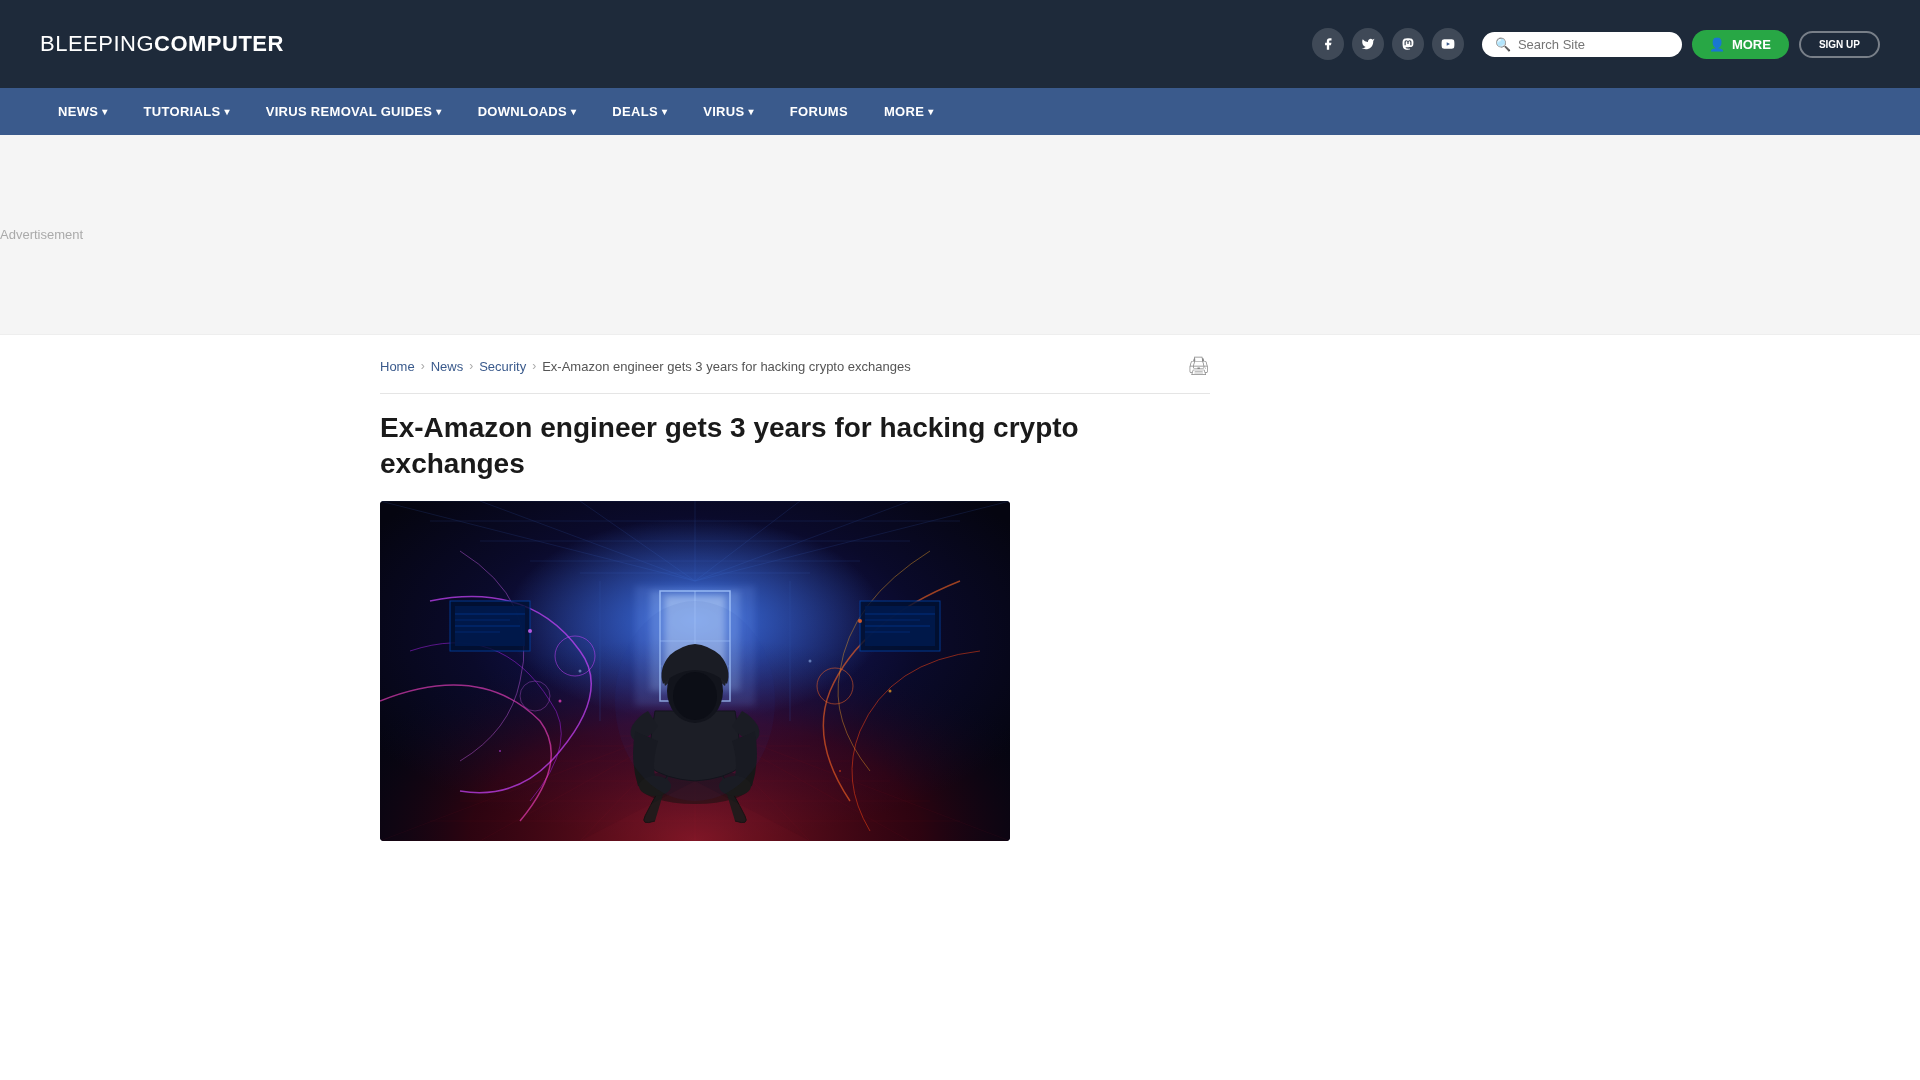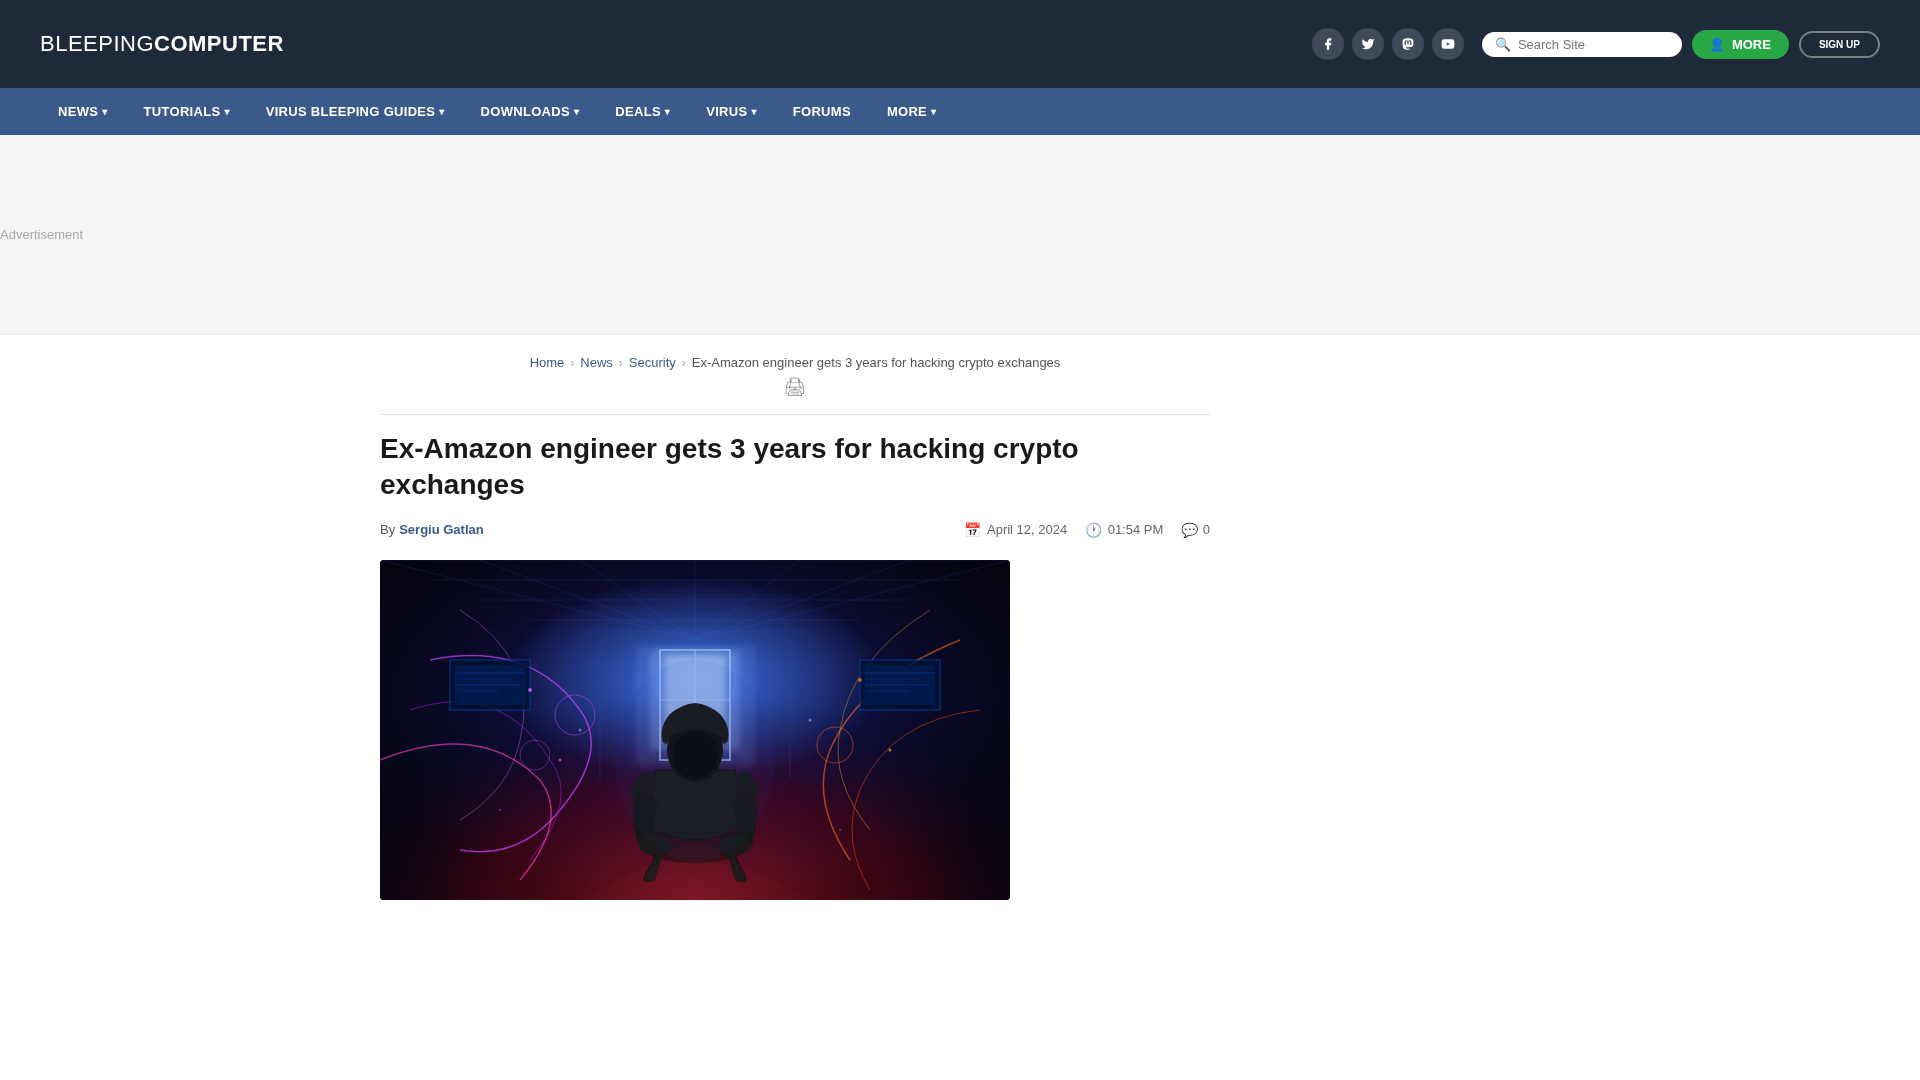--- a/index.html
+++ b/index.html
@@ -138,21 +138,20 @@
     
     .breadcrumb {
       display: flex;
       align-items: center;
       gap: 6px;
       font-size: 13px;
       margin-bottom: 16px;
       padding-bottom: 16px;
       border-bottom: 1px solid #e5e5e5;
       justify-content: space-between;
-      flex-direction: column;
     }
     .breadcrumb-left {
       display: flex;
       align-items: center;
       gap: 6px;
     }
     .breadcrumb a {
       color: #3a5a8c;
       text-decoration: none;
     }
@@ -271,21 +270,21 @@
 <nav class="nav">
   <a class="nav-item" href="#">
     <span>NEWS</span>
     <span class="caret">▾</span>
   </a>
   <a class="nav-item" href="#">
     <span>TUTORIALS</span>
     <span class="caret">▾</span>
   </a>
   <a class="nav-item" href="#">
-    <span>VIRUS BLEEPING GUIDES</span>
+    <span>VIRUS REMOVAL GUIDES</span>
     <span class="caret">▾</span>
   </a>
   <a class="nav-item" href="#">
     <span>DOWNLOADS</span>
     <span class="caret">▾</span>
   </a>
   <a class="nav-item" href="#">
     <span>DEALS</span>
     <span class="caret">▾</span>
   </a>
@@ -317,40 +316,20 @@
         <span class="sep">›</span>
         <a href="#">Security</a>
         <span class="sep">›</span>
         <span class="current">Ex-Amazon engineer gets 3 years for hacking crypto exchanges</span>
       </div>
       <span class="print-icon" title="Print">🖨</span>
     </div>
 
     <h1 class="article-title">Ex-Amazon engineer gets 3 years for hacking crypto exchanges</h1>
 
-    <div class="article-meta">
-      <div class="meta-author">
-        <span>By</span>
-        <a href="#">Sergiu Gatlan</a>
-      </div>
-      <div class="meta-right">
-        <div class="meta-item">
-          <span class="meta-icon">📅</span>
-          <span>April 12, 2024</span>
-        </div>
-        <div class="meta-item">
-          <span class="meta-icon">🕐</span>
-          <span>01:54 PM</span>
-        </div>
-        <div class="comment-count">
-          <span class="meta-icon">💬</span>
-          <span>0</span>
-        </div>
-      </div>
-    </div>
 
     <div class="hero-image">
       <svg viewBox="0 0 630 340" xmlns="http://www.w3.org/2000/svg">
         <defs>
           <radialGradient id="bgGrad" cx="50%" cy="40%" r="60%">
             <stop offset="0%" stop-color="#1a1a6e"></stop>
             <stop offset="60%" stop-color="#0a0a2a"></stop>
             <stop offset="100%" stop-color="#050510"></stop>
           </radialGradient>
           <radialGradient id="glowCenter" cx="50%" cy="35%" r="30%">

